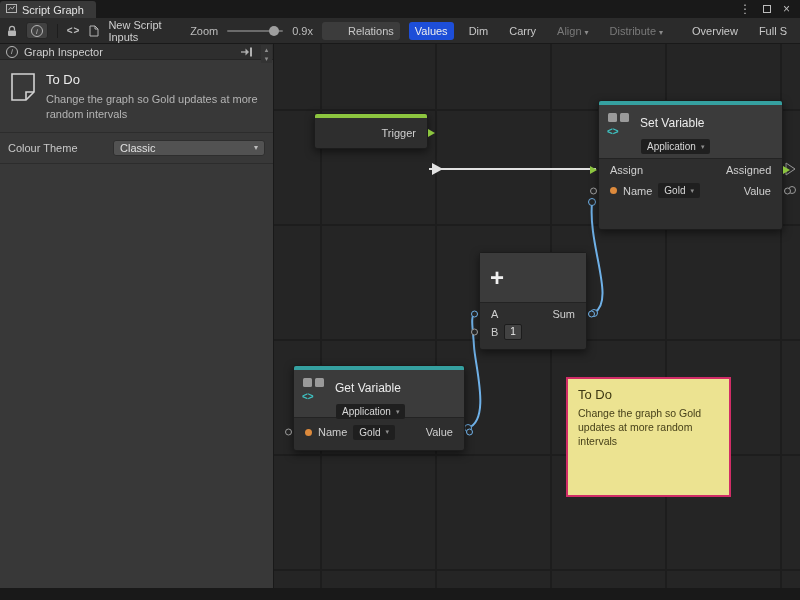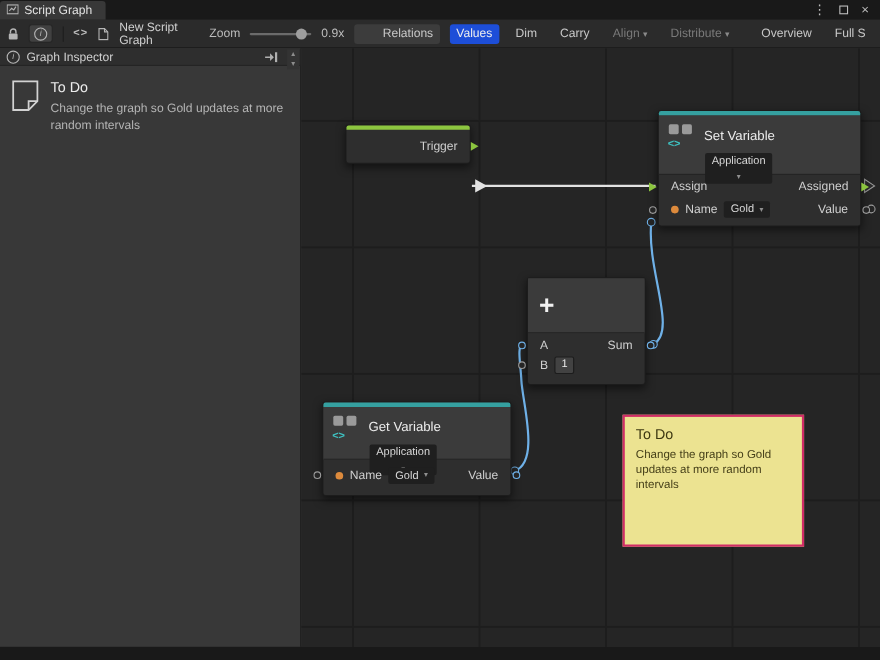--- a/index.html
+++ b/index.html
@@ -58,21 +58,21 @@
   .node { position:absolute; background:#2e2e2e; border:1px solid #1c1c1c; border-radius:3px; box-shadow:0 3px 8px rgba(0,0,0,.5); }
   .accent { height:4px; border-radius:2px 2px 0 0; }
   .accent.green { background:#8cc53f; }
   .accent.teal { background:#35a0a0; }
   .nhead { background:#3b3b3b; border-bottom:1px solid #232323; padding:6px 8px; }
   .nhrow { display:flex; align-items:center; gap:7px; }
   .ntitle { font-size:12px; color:#ececec; white-space:nowrap; }
   .nsub { font-size:9px; color:#9a9a9a; margin-top:1px; }
   .pill { display:inline-flex; align-items:center; gap:5px; background:#1f1f1f; border-radius:2px; padding:2px 6px; color:#d8d8d8; font-size:10px; white-space:nowrap; }
   .pill .caret { font-size:7px; color:#8f8f8f; }
-  .scope-pill { margin:4px 0 0 34px;flex-direction:column; }
+  .scope-pill { margin:4px 0 0 34px; }
   .nbody { position:relative; }
   .prow { position:relative; display:flex; align-items:center; gap:6px; height:21px; padding:0 11px; color:#cfcfcf; }
   .port { position:absolute; width:7px; height:7px; border-radius:50%; background:#252525; border:1px solid #9a9a9a; top:50%; transform:translateY(-50%); }
   .port.pl { left:-9px; } .port.pr { right:-9px; }
   .port.blue { border-color:#6fb1e8; }
   .tri { position:absolute; width:0; height:0; border-top:4px solid transparent; border-bottom:4px solid transparent; border-left:7px solid #8cc53f; top:50%; transform:translateY(-50%); }
   .tri.pl { left:-9px; } .tri.pr { right:-8px; }
   .dot { width:7px; height:7px; border-radius:50%; flex:none; }
   .dot.orange { background:#dd8a3c; }
   .dot.gray { background:#8d8d8d; }
@@ -130,21 +130,21 @@
     </span>
     <span class="raised"><span class="info-i">i</span></span>
     <span class="vsep"></span>
     <span class="ticon code-glyph">&lt;&gt;</span>
     <span class="ticon">
       <svg width="10" height="12" viewBox="0 0 10 12">
           <path d="M1 1h5l3 3v7H1z" fill="none" stroke="#b5b5b5"></path>
           <path d="M6 1v3h3" fill="none" stroke="#b5b5b5"></path>
         </svg>
     </span>
-    <span class="gname">New Script Graph</span>
+    <span class="gname">New Script Inputs</span>
     <span class="zoom-label">Zoom</span>
     <span class="zoom-track">
         <span class="zoom-thumb"></span>
       </span>
     <span class="zoom-value">0.9x</span>
 
     <span class="tbtn first soft">Relations</span>
     <span class="tbtn on">Values</span>
     <span class="tbtn">Dim</span>
     <span class="tbtn">Carry</span>
@@ -177,20 +177,27 @@
           <svg width="26" height="30" viewBox="0 0 26 30">
               <path d="M2 2h22v18l-8 8H2z" fill="none" stroke="#d2d2d2" stroke-width="1.6"></path>
               <path d="M24 20h-8v8" fill="none" stroke="#d2d2d2" stroke-width="1.6"></path>
             </svg>
         </span>
         <div class="note-text">
           <div class="note-title">To Do</div>
           <div class="note-body">Change the graph so Gold updates at more random intervals</div>
         </div>
       </div>
+      <div class="theme-row">
+        <span>Colour Theme</span>
+        <span class="theme-select">
+          <span>Classic</span>
+          <span class="caret">▾</span>
+        </span>
+      </div>
     </div>
 
     <div class="canvas">
 
       <svg class="wires" width="526" height="544">
         <path d="M155 125 H322" stroke="#e2e2e2" stroke-width="2" fill="none"></path>
         <polygon points="158,119 169,125 158,131" fill="#e2e2e2"></polygon>
         <polygon points="512,119 521,125 512,131" fill="#2a2a2a" stroke="#9a9a9a"></polygon>
         <circle cx="518" cy="146" r="3.5" fill="#252525" stroke="#9a9a9a"></circle>
         <path d="M194 384 C217 376 201 322 200 302 C199 284 196 272 201 269" stroke="#6fb1e8" stroke-width="2" fill="none"></path>
@@ -221,21 +228,21 @@
                 </svg>
               <span class="code-teal">&lt;&gt;</span>
             </span>
             <span class="ntitle">Set Variable</span>
           </div>
           <span class="pill scope-pill">
             <span>Application</span>
             <span class="caret">▾</span>
           </span>
         </div>
-        <div class="nbody" style="padding-bottom:4px;">
+        <div class="nbody" style="padding-bottom:28px;">
           <div class="prow">
             <span class="tri pl"></span>
             <span>Assign</span>
             <span class="clipped">Assigned</span>
             <span class="tri pr"></span>
           </div>
           <div class="prow">
             <span class="port pl"></span>
             <span class="dot orange"></span>
             <span>Name</span>

